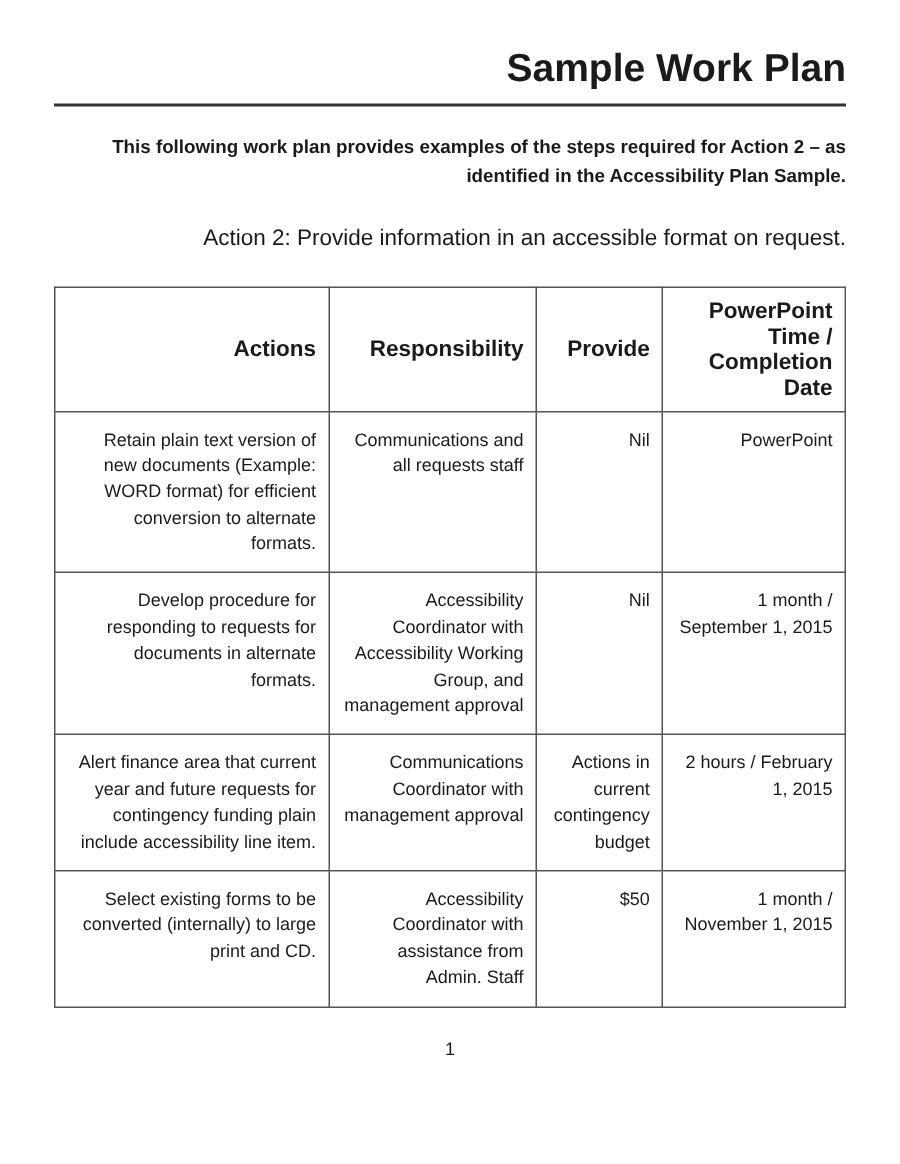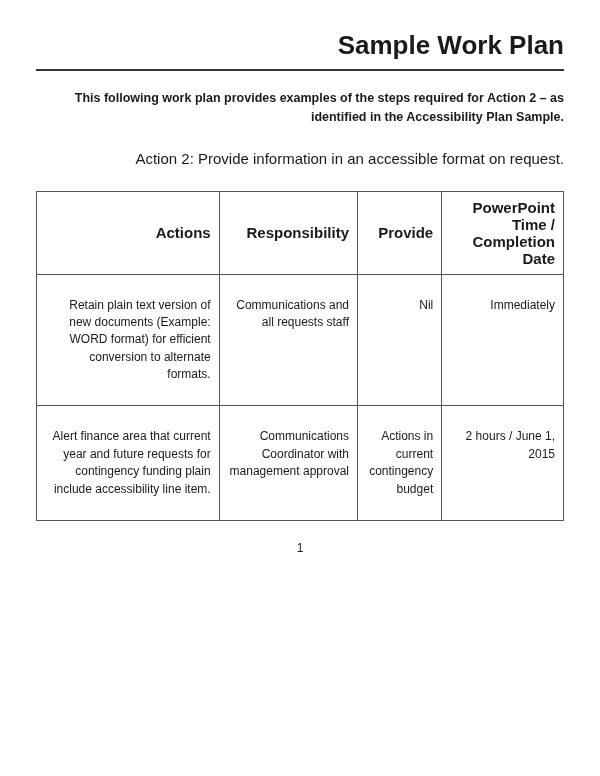--- a/index.html
+++ b/index.html
@@ -54,21 +54,21 @@
       background: #ffffff;
       border: 1.5px solid #555;
       padding: 7px 8px;
       font-weight: bold;
       font-size: 15px;
       vertical-align: middle;
     }
 
     tbody td {
       border: 1.5px solid #555;
-      padding: 22px 8px;
+      padding: 10px 8px;
       vertical-align: top;
       line-height: 1.45;
     }
 
     .col-actions { width: 33%; }
     .col-responsibility { width: 25%; }
     .col-budget { width: 12%; }
     .col-date { width: 22%; }
 
     .footer {
@@ -94,26 +94,38 @@
       <th class="col-responsibility">Responsibility</th>
       <th class="col-budget">Provide</th>
       <th class="col-date">PowerPoint Time / Completion Date</th>
     </tr>
   </thead>
   <tbody id="table-body">
   <tr>
         <td>Retain plain text version of new documents (Example: WORD format) for efficient conversion to alternate formats.</td>
         <td>Communications and all requests staff</td>
         <td>Nil</td>
-        <td>Immediately</td>
+        <td>PowerPoint</td>
+      </tr>
+      <tr>
+        <td>Develop procedure for responding to requests for documents in alternate formats.</td>
+        <td>Accessibility Coordinator with Accessibility Working Group, and management approval</td>
+        <td>Nil</td>
+        <td>1 month / September 1, 2015</td>
       </tr>
       <tr>
         <td>Alert finance area that current year and future requests for contingency funding plain include accessibility line item.</td>
         <td>Communications Coordinator with management approval</td>
         <td>Actions in current contingency budget</td>
-        <td>2 hours / June 1, 2015</td>
+        <td>2 hours / February 1, 2015</td>
+      </tr>
+      <tr>
+        <td>Select existing forms to be converted (internally) to large print and CD.</td>
+        <td>Accessibility Coordinator with assistance from Admin. Staff</td>
+        <td>$50</td>
+        <td>1 month / November 1, 2015</td>
       </tr>
     </tbody>
 </table>
 
 <div class="footer">
   <span>1</span>
 </div>
 
 </body></html>

